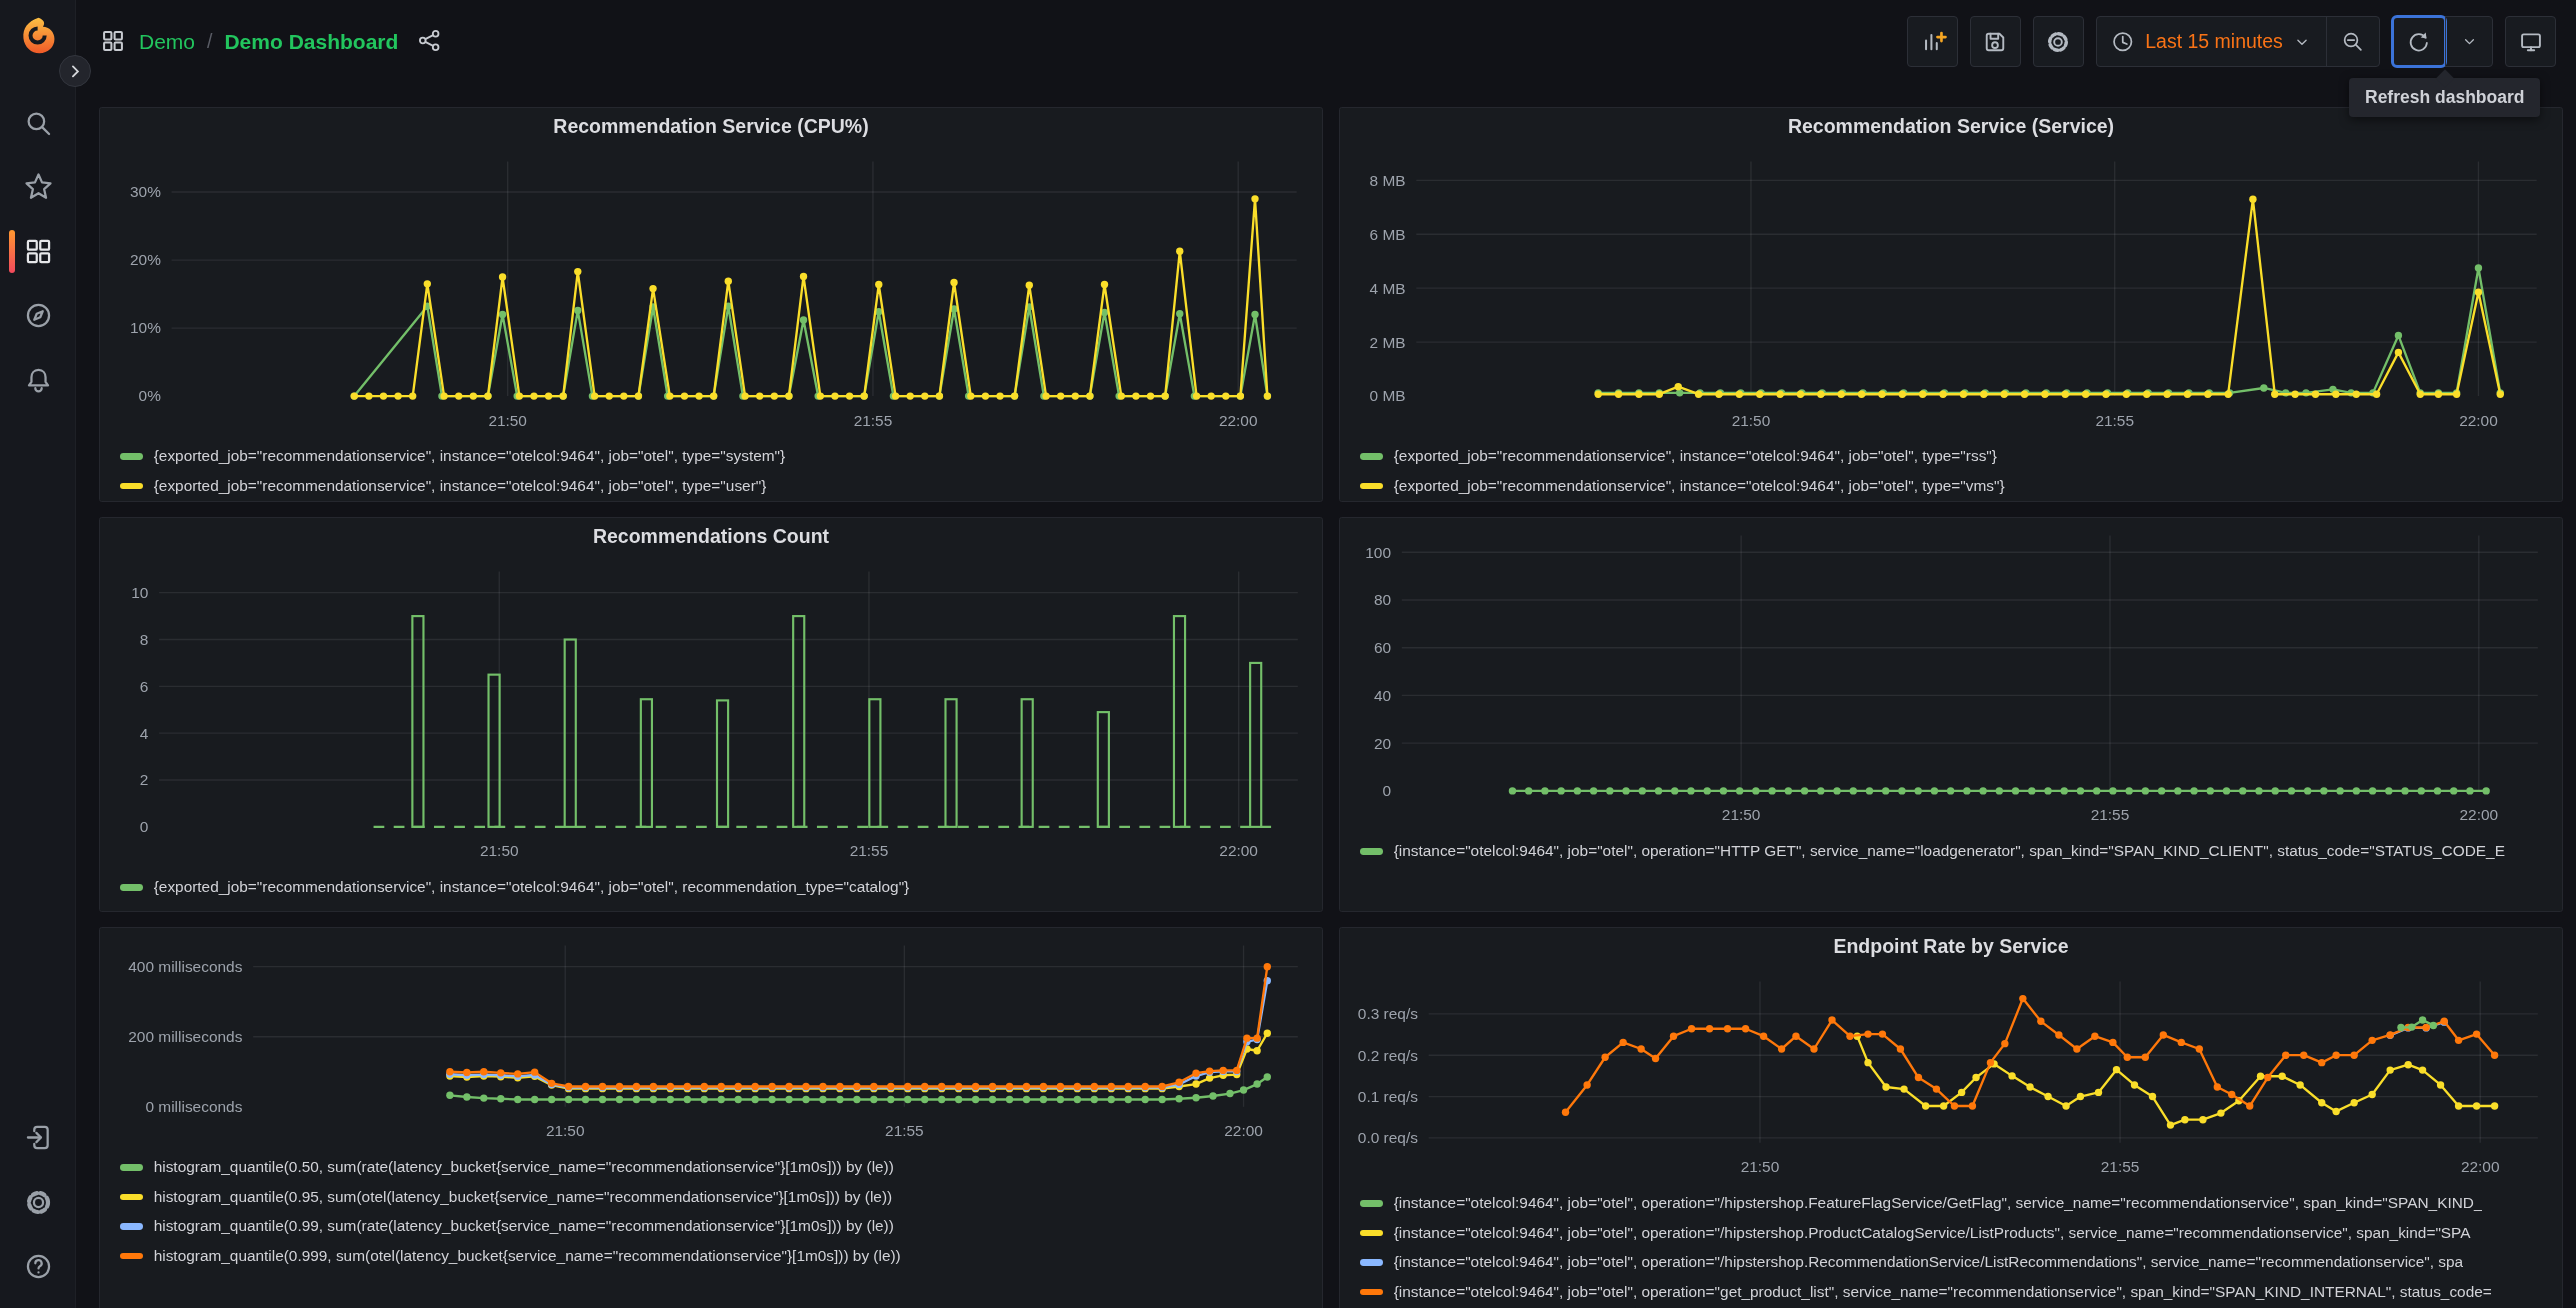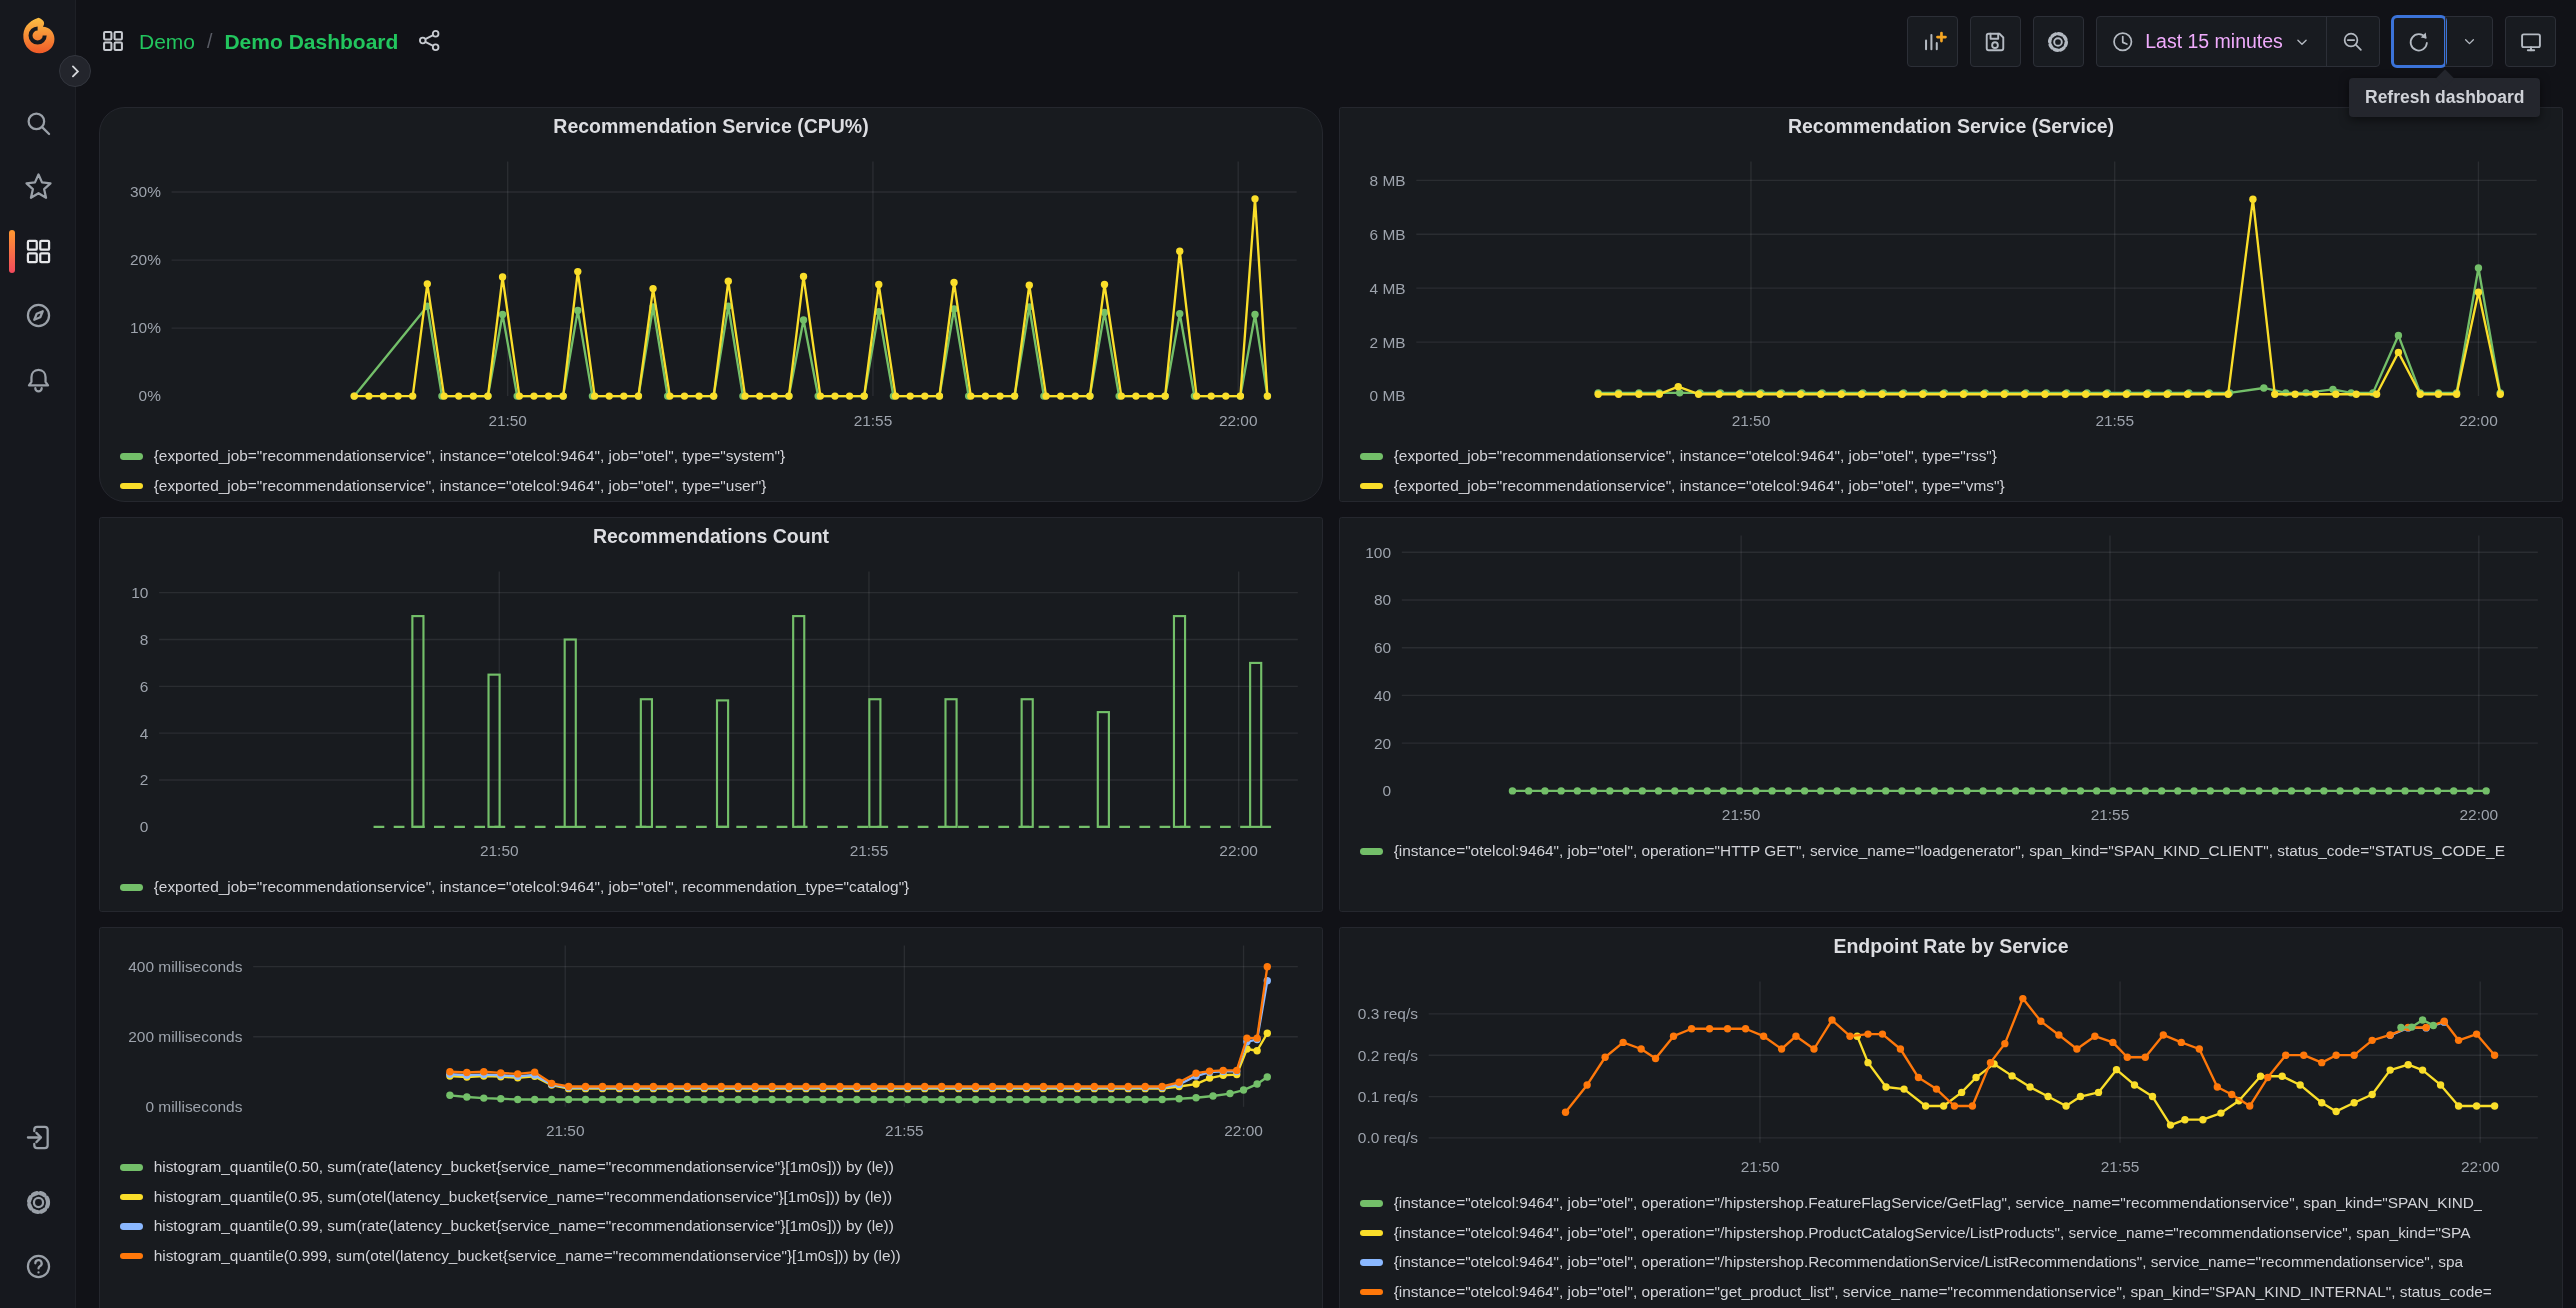--- a/index.html
+++ b/index.html
@@ -34,21 +34,21 @@
 
   .toolbar { margin-left:auto; display:flex; align-items:center; gap:12px; }
   .tb-btn { height:51px; min-width:51px; border-radius:4px; background:#181b20; border:1.3px solid #2c2f37;
     display:flex; align-items:center; justify-content:center; cursor:pointer; }
   .tb-btn svg { stroke:#b4bac2; fill:none; stroke-width:3; stroke-linecap:round; stroke-linejoin:round; }
   .tb-group { display:flex; align-items:stretch; height:51px; border:1.3px solid #2c2f37; border-radius:4px;
     background:#181b20; overflow:visible; }
   .tb-seg { display:flex; align-items:center; justify-content:center; padding:0 13.4px; cursor:pointer; }
   .tb-seg + .tb-seg { border-left:1.3px solid #2c2f37; }
   .tb-seg svg { stroke:#b4bac2; fill:none; stroke-width:3; stroke-linecap:round; stroke-linejoin:round; }
-  .time-text { color:#f0abfc; font-size:19.5px; margin:0 9.4px 0 9.4px; white-space:nowrap; }
+  .time-text { color:#f97316; font-size:19.5px; margin:0 9.4px 0 9.4px; white-space:nowrap; }
   .focus-ring { outline:3.4px solid #3b73d9; outline-offset:-1.3px; border-radius:4px; }
 
   .tooltip { position:absolute; left:2349px; top:78px; height:39px; padding:0 16px; background:#24262d;
     border-radius:4px; color:#cfd1d7; font-size:17.5px; display:flex; align-items:center; z-index:20;
     box-shadow:0 2.7px 9.4px rgba(0,0,0,.5);font-weight:bold; }
   .tooltip .caret { position:absolute; top:-6px; left:50%; width:13.4px; height:13.4px; background:#24262d;
     transform:translateX(-50%) rotate(45deg); }
 
   
   .panel { position:absolute; width:1224px; height:395px; background:#181b1f; border:1.3px solid #25272e;
@@ -239,21 +239,21 @@
           </svg>
       </div>
     </div>
   </header>
 
   <div class="tooltip">
     <span class="caret"></span>
     <span>Refresh dashboard</span>
   </div>
 
-  <section class="panel" style="left:99px; top:107px;border-radius:26px;">
+  <section class="panel" style="left:99px; top:107px;">
     <h2 class="panel-title">
         <span>Recommendation Service (CPU%)</span>
       </h2>
     <svg class="chart" width="1222" height="295" viewBox="0 0 1819 440">
         <line x1="606.2207792207791" x2="606.2207792207791" y1="26" y2="376" class="grid"></line>
         <text x="606.2207792207791" y="420" class="tick xtick">21:50</text>
         <line x1="1151.025974025974" x2="1151.025974025974" y1="26" y2="376" class="grid"></line>
         <text x="1151.025974025974" y="420" class="tick xtick">21:55</text>
         <line x1="1695.8311688311687" x2="1695.8311688311687" y1="26" y2="376" class="grid"></line>
         <text x="1695.8311688311687" y="420" class="tick xtick">22:00</text>

